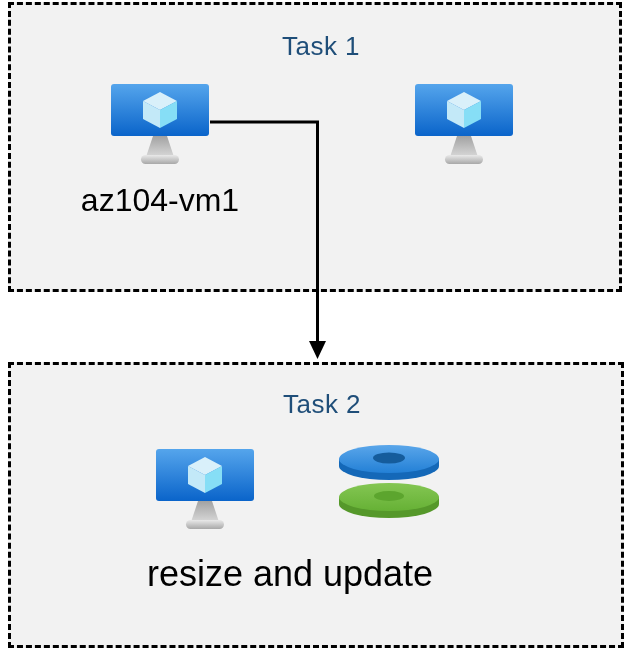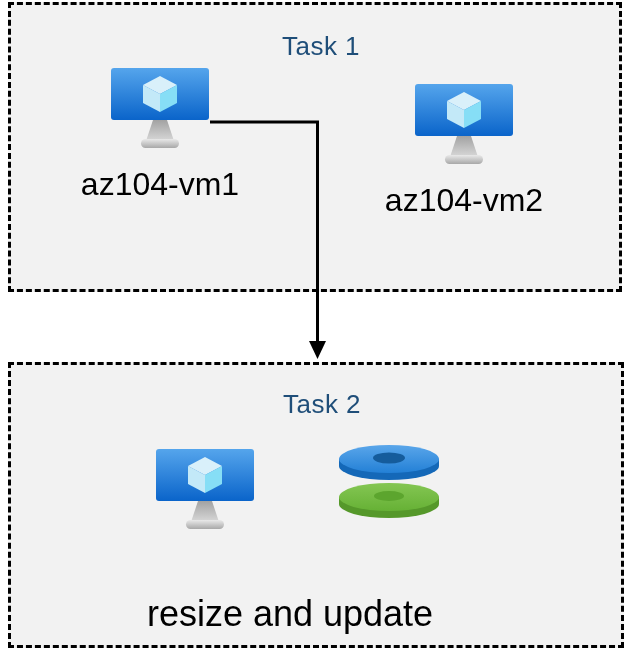--- a/index.html
+++ b/index.html
@@ -35,21 +35,21 @@
   .task1 .box-title { top: 26px; }
   .task2 .box-title { top: 24px; text-align: center; }
 
   .vm-group {
     position: absolute;
     width: 220px;
     display: flex;
     flex-direction: column;
     align-items: center;
   }
-  .vm1 { left: 50px;  top: 68px; }
+  .vm1 { left: 50px;  top: 84px; }
   .vm2 { left: 354px; top: 84px; }
 
   .vm-label {
     margin-top: 16px;
     text-align: center;
     color: #000000;
     font-size: 32px;
     line-height: 37px;
   }
 
@@ -58,21 +58,20 @@
 
   .caption {
     position: absolute;
     left: 120px;
     top: 553px;
     width: 340px;
     text-align: center;
     color: #000000;
     font-size: 36px;
     line-height: 42px;
-    margin-top: 40px;
   }
 
   .arrow-overlay {
     position: absolute;
     left: 0; top: 0;
     width: 628px; height: 654px;
     pointer-events: none;
   }
 
   .defs-svg { position: absolute; width: 0; height: 0; overflow: hidden; }
@@ -143,21 +142,20 @@
     <div class="vm-label">
       <div>az104-vm1</div>
     </div>
   </div>
 
   <div class="vm-group vm2">
     <svg class="icon-svg" width="98" height="82" viewBox="0 0 98 82">
       <use href="#vmIcon"></use>
     </svg>
     <div class="vm-label">
-      <div>az104-vm2</div>
     </div>
   </div>
 
   <div class="t2-vm">
     <svg class="icon-svg" width="98" height="82" viewBox="0 0 98 82">
       <use href="#vmIcon"></use>
     </svg>
   </div>
 
   <div class="t2-disks">

